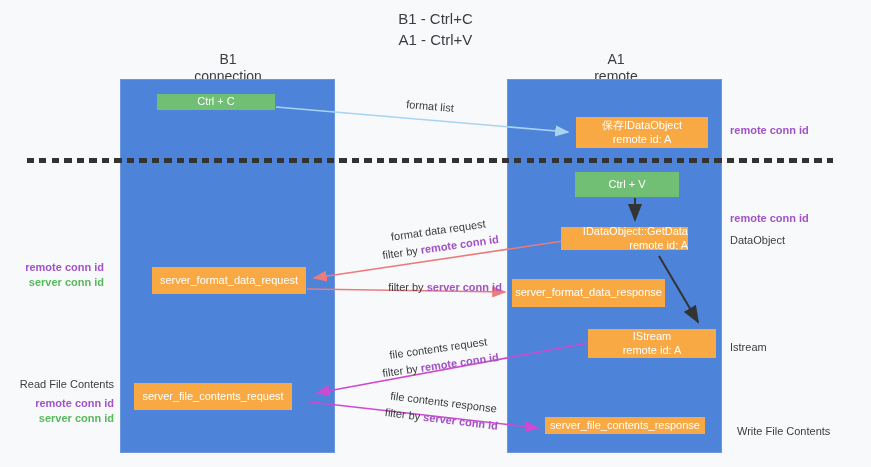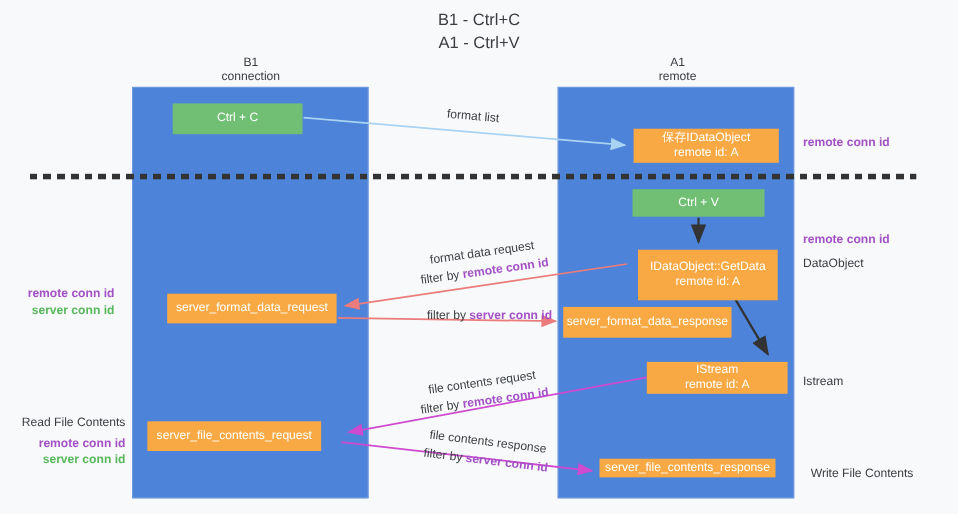--- a/index.html
+++ b/index.html
@@ -11,21 +11,21 @@
     font-family: "Liberation Sans", sans-serif;
     overflow: hidden;
   }
   .title {
     position: absolute; left: 0; top: 8; width: 871px;
     text-align: center; color: #3a3d42; font-size: 15px; line-height: 1.25;
   }
   .title div { margin-top: 2px; }
   .col-header {
     position: absolute; width: 140px; text-align: center;
-    color: #3a3d42; font-size: 11px; line-height: 1.2;
+    color: #3a3d42; font-size: 14px; line-height: 1.2;
   }
   .lifeline {
     position: absolute; top: 79px; height: 374px; width: 215px;
     background: #4d83d8; border: 1px solid #6b97dd;
   }
   .dashline {
     position: absolute; left: 27px; top: 158px; width: 806px; height: 5px;
     background: repeating-linear-gradient(90deg, #333 0 7px, transparent 7px 12.5px);
   }
   .node {
@@ -92,34 +92,34 @@
     </defs>
     <line x1="276" y1="107" x2="568" y2="132" stroke="#a9d3f2" stroke-width="1.6" marker-end="url(#mBlue)"></line>
     <line x1="635" y1="198" x2="635" y2="220" stroke="#333333" stroke-width="2" marker-end="url(#mBlack)"></line>
     <line x1="659" y1="256" x2="698" y2="322" stroke="#333333" stroke-width="2" marker-end="url(#mBlack)"></line>
     <line x1="570" y1="240" x2="314" y2="278" stroke="#ec7b7b" stroke-width="1.6" marker-end="url(#mSalmon)"></line>
     <line x1="307" y1="289" x2="505" y2="292" stroke="#ec7b7b" stroke-width="1.6" marker-end="url(#mSalmon)"></line>
     <line x1="588" y1="343" x2="317" y2="393" stroke="#cf4ad0" stroke-width="1.6" marker-end="url(#mMagenta)"></line>
     <line x1="310" y1="402" x2="538" y2="428" stroke="#cf4ad0" stroke-width="1.6" marker-end="url(#mMagenta)"></line>
   </svg>
 
-  <div class="node green" style="left:157px; top:94px; width:118px; height:28px;">
+  <div class="node green" style="left:157px; top:94px; width:118px; height:16px;">
     <span>Ctrl + C</span>
   </div>
 
   <div class="node orange" style="left:576px; top:117px; width:132px; height:31px;">
     <span>保存IDataObject</span>
     <span>remote id: A</span>
   </div>
 
-  <div class="node green" style="left:575px; top:172px; width:120px; height:25px;">
+  <div class="node green" style="left:575px; top:172px; width:104px; height:25px;">
     <span>Ctrl + V</span>
   </div>
 
-  <div class="node orange" style="left:580px; top:227px; width:127px; height:46px;">
+  <div class="node orange" style="left:561px; top:227px; width:127px; height:23px;align-items:flex-end;">
     <span>IDataObject::GetData</span>
     <span>remote id: A</span>
   </div>
 
   <div class="node orange" style="left:588px; top:329px; width:128px; height:29px;">
     <span>IStream</span>
     <span>remote id: A</span>
   </div>
 
   <div class="node orange" style="left:512px; top:279px; width:153px; height:28px;">

